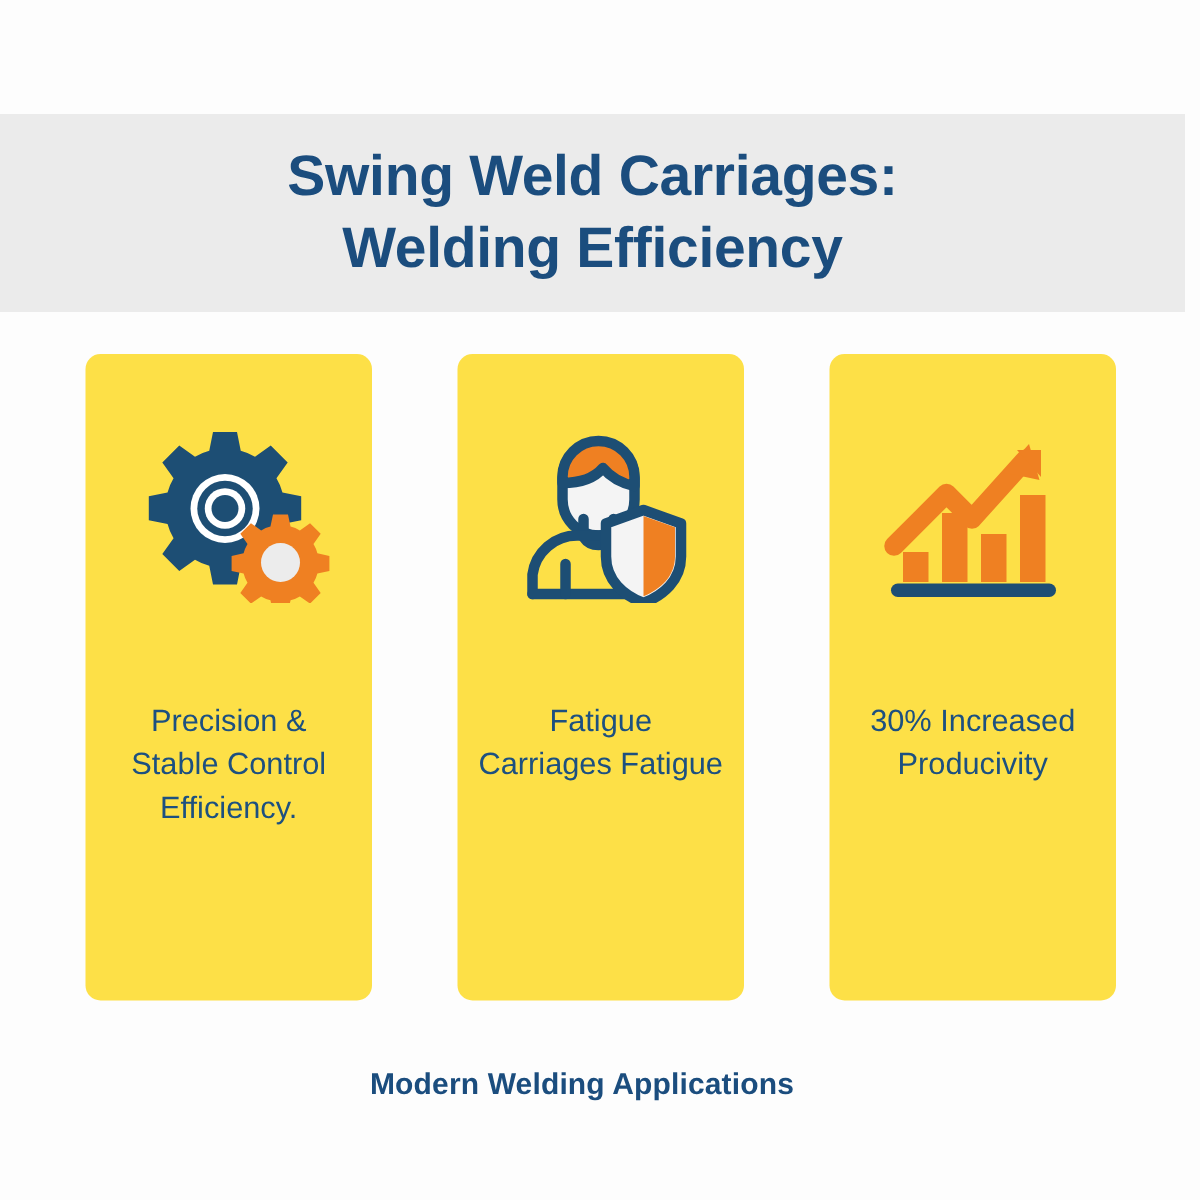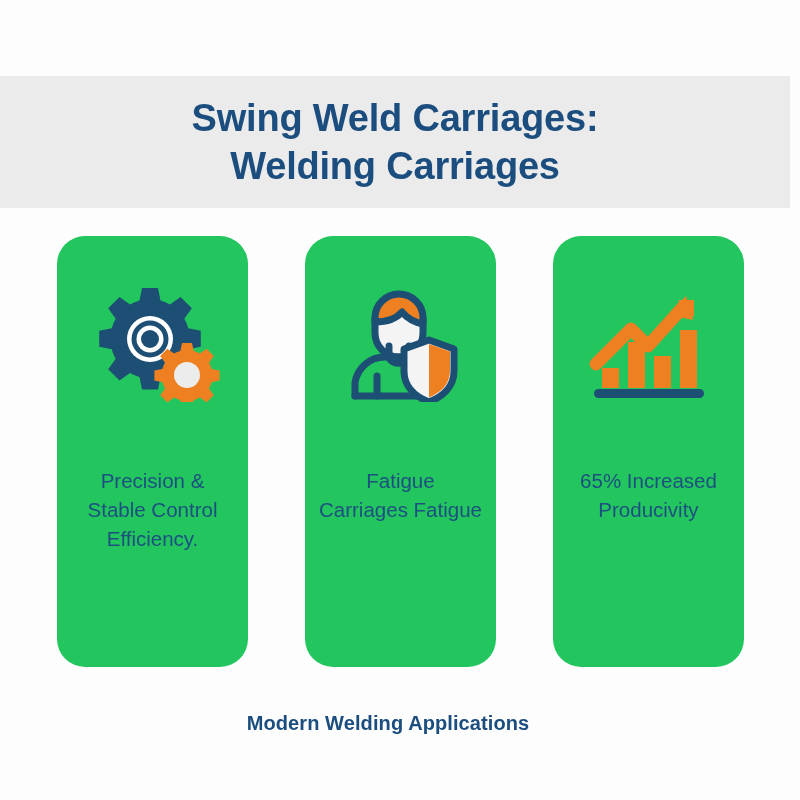--- a/index.html
+++ b/index.html
@@ -52,22 +52,22 @@
     left: 57px;
     top: 236px;
     width: 687px;
     height: 431px;
     display: flex;
     justify-content: space-between;
   }
   .card {
     width: 191px;
     height: 431px;
-    background: #22c55e;
-    border-radius: 28px;
+    background: #fde047;
+    border-radius: 10px;
     display: flex;
     flex-direction: column;
     align-items: center;
   }
   .card-icon {
     margin-top: 48px;
     height: 118px;
     width: 140px;
     display: flex;
     align-items: center;
@@ -102,21 +102,21 @@
     letter-spacing: 0.1px;
   }
 </style>
 </head>
 <body>
 
 <div id="infographic">
 
   <div class="header-band">
     <div class="header-title-line">Swing Weld Carriages:</div>
-    <div class="header-title-line">Welding Carriages</div>
+    <div class="header-title-line">Welding Efficiency</div>
   </div>
 
   <div class="cards-row">
 
     <div class="card">
       <div class="card-icon">
         <svg width="135" height="118" viewBox="0 0 135 118" xmlns="http://www.w3.org/2000/svg">
 
           <path fill="#1d4e74" d="M57 4 h16 l2.5 12.5 a36 36 0 0 1 9.5 4 l10.5-7.5 l11.3 11.3 l-7.5 10.5 a36 36 0 0 1 4 9.5 l12.5 2.5 v16 l-12.5 2.5 a36 36 0 0 1 -4 9.5 l7.5 10.5 l-11.3 11.3 l-10.5-7.5 a36 36 0 0 1 -9.5 4 l-2.5 12.5 h-16 l-2.5-12.5 a36 36 0 0 1 -9.5-4 l-10.5 7.5 l-11.3-11.3 l7.5-10.5 a36 36 0 0 1 -4-9.5 l-12.5-2.5 v-16 l12.5-2.5 a36 36 0 0 1 4-9.5 l-7.5-10.5 l11.3-11.3 l10.5 7.5 a36 36 0 0 1 9.5-4 z"></path>
           <circle cx="65" cy="55" r="23" fill="#ffffff"></circle>
@@ -169,21 +169,21 @@
 
           <rect x="16" y="84" width="17" height="20" fill="#ef8022"></rect>
           <rect x="42" y="58" width="17" height="46" fill="#ef8022"></rect>
           <rect x="68" y="72" width="17" height="32" fill="#ef8022"></rect>
           <rect x="94" y="46" width="17" height="58" fill="#ef8022"></rect>
 
           <rect x="8" y="105" width="110" height="9" rx="4.5" fill="#1d4e74"></rect>
         </svg>
       </div>
       <div class="card-text">
-        <span class="ln">65% Increased</span>
+        <span class="ln">30% Increased</span>
         <span class="ln">Producivity</span>
       </div>
     </div>
 
   </div>
 
   <div class="footer-caption">Modern Welding Applications</div>
 
 </div>
 

